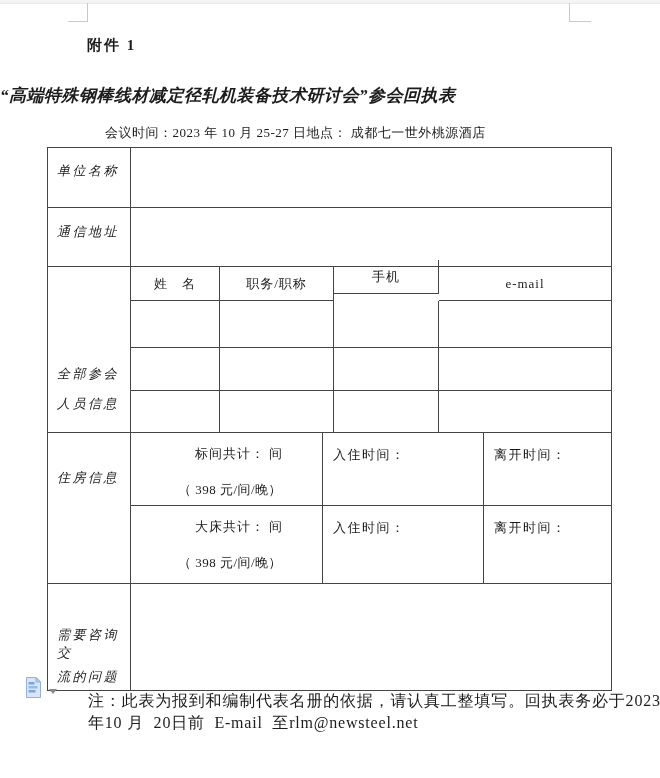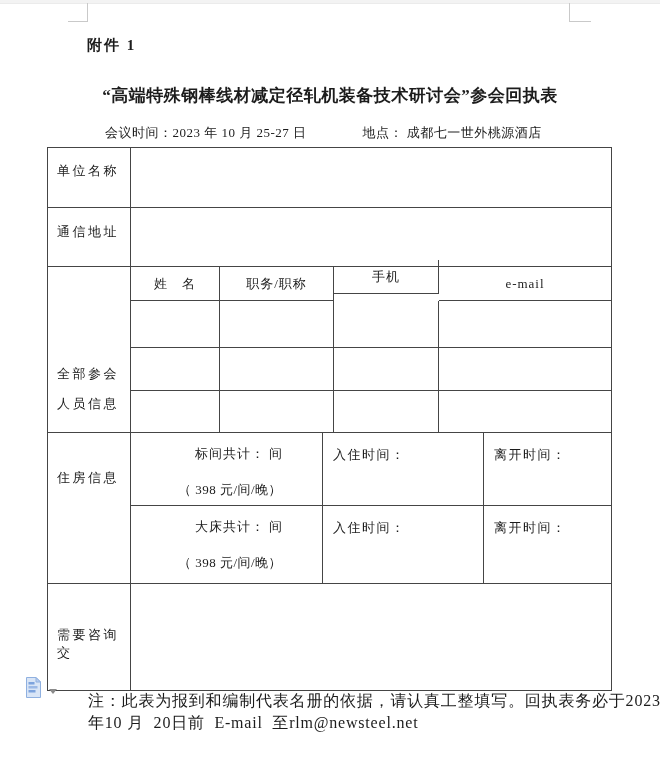--- a/index.html
+++ b/index.html
@@ -6,29 +6,29 @@
   body{
     width:660px;height:778px;position:relative;background:#ffffff;
     font-family:"Liberation Serif","DejaVu Serif",serif;color:#1c1c1c;
     overflow:hidden;
   }
   .top-strip{position:absolute;left:0;top:0;width:660px;height:3px;background:#f3f3f3;border-bottom:1px solid #ebebeb;}
   .crop{position:absolute;width:19px;height:18px;}
   .crop-tl{left:68px;top:3px;border-right:1px solid #c9c9c9;border-bottom:1px solid #c9c9c9;}
   .crop-tr{left:569px;top:3px;width:21px;border-left:1px solid #c9c9c9;border-bottom:1px solid #c9c9c9;}
   .attachment{position:absolute;left:87px;top:36px;font-size:15px;font-weight:700;letter-spacing:2px;}
-  .doc-title{position:absolute;left:0;top:84px;width:660px;text-align:center;font-size:17px;font-weight:700;letter-spacing:0.5px;}
+  .doc-title{position:absolute;left:0;top:84px;width:660px;text-align:left;font-size:17px;font-weight:700;letter-spacing:0.5px;font-style:italic;}
   .meeting-line{position:absolute;left:105px;top:124px;font-size:13px;letter-spacing:0.5px;white-space:pre;}
-  .meeting-line .place{margin-left:56px;}
+  .meeting-line .place{}
   
   .grid{position:absolute;left:47px;top:147px;width:565px;height:544px;box-sizing:border-box;
         border-left:1px solid #454545;border-top:1px solid #454545;}
   .cell{position:absolute;box-sizing:border-box;border-right:1px solid #454545;border-bottom:1px solid #454545;
         font-size:13px;letter-spacing:2.5px;}
-  .label-cell{padding-left:9px;}
+  .label-cell{padding-left:9px;font-style:italic;}
   .hdr{display:flex;align-items:center;justify-content:center;letter-spacing:1px;}
   .line{line-height:14px;}
   .housing-type{padding:12px 0 0 7px;letter-spacing:1px;text-align:center;}
   .housing-type .unit{position:absolute;left:138px;top:12px;}
   .housing-type .price{margin-top:18px;letter-spacing:0.5px;}
   .time-cell{padding:13px 0 8px 10px;letter-spacing:1.5px;}
   .note{position:absolute;left:88px;font-size:16px;letter-spacing:0.8px;white-space:pre;}
   .note1{top:691px;}
   .note2{top:713px;}
   .doc-icon{position:absolute;left:25px;top:676px;}
@@ -101,20 +101,21 @@
   </div>
   <div class="cell time-cell" style="left:275px;top:358px;width:161px;height:78px;">
     <span>入住时间：</span>
   </div>
   <div class="cell time-cell" style="left:436px;top:358px;width:128px;height:78px;">
     <span>离开时间：</span>
   </div>
 
   <div class="cell label-cell" style="left:0;top:436px;width:83px;height:107px;padding-top:42px;">
     <div class="line" style="line-height:18px;">需要咨询交</div>
+    <div class="line" style="line-height:30px;">流的问题</div>
   </div>
   <div class="cell" style="left:83px;top:436px;width:481px;height:107px;"></div>
 </div>
 
 <span class="doc-icon"><svg width="17" height="23" viewBox="0 0 17 23">
   <path d="M1.5 1.5 h9.5 l4.5 4.5 v15.5 h-14 z" fill="#d9e5f6" stroke="#8fb0e0" stroke-width="1"></path>
   <path d="M11 1.5 l4.5 4.5 h-4.5 z" fill="#b9cdee" stroke="#8fb0e0" stroke-width="1"></path>
   <rect x="3.5" y="6" width="6" height="2.5" fill="#7da3dd"></rect>
   <rect x="3.5" y="10" width="9" height="2.5" fill="#9cb9e6"></rect>
   <rect x="3.5" y="14" width="7" height="2.5" fill="#7da3dd"></rect>

